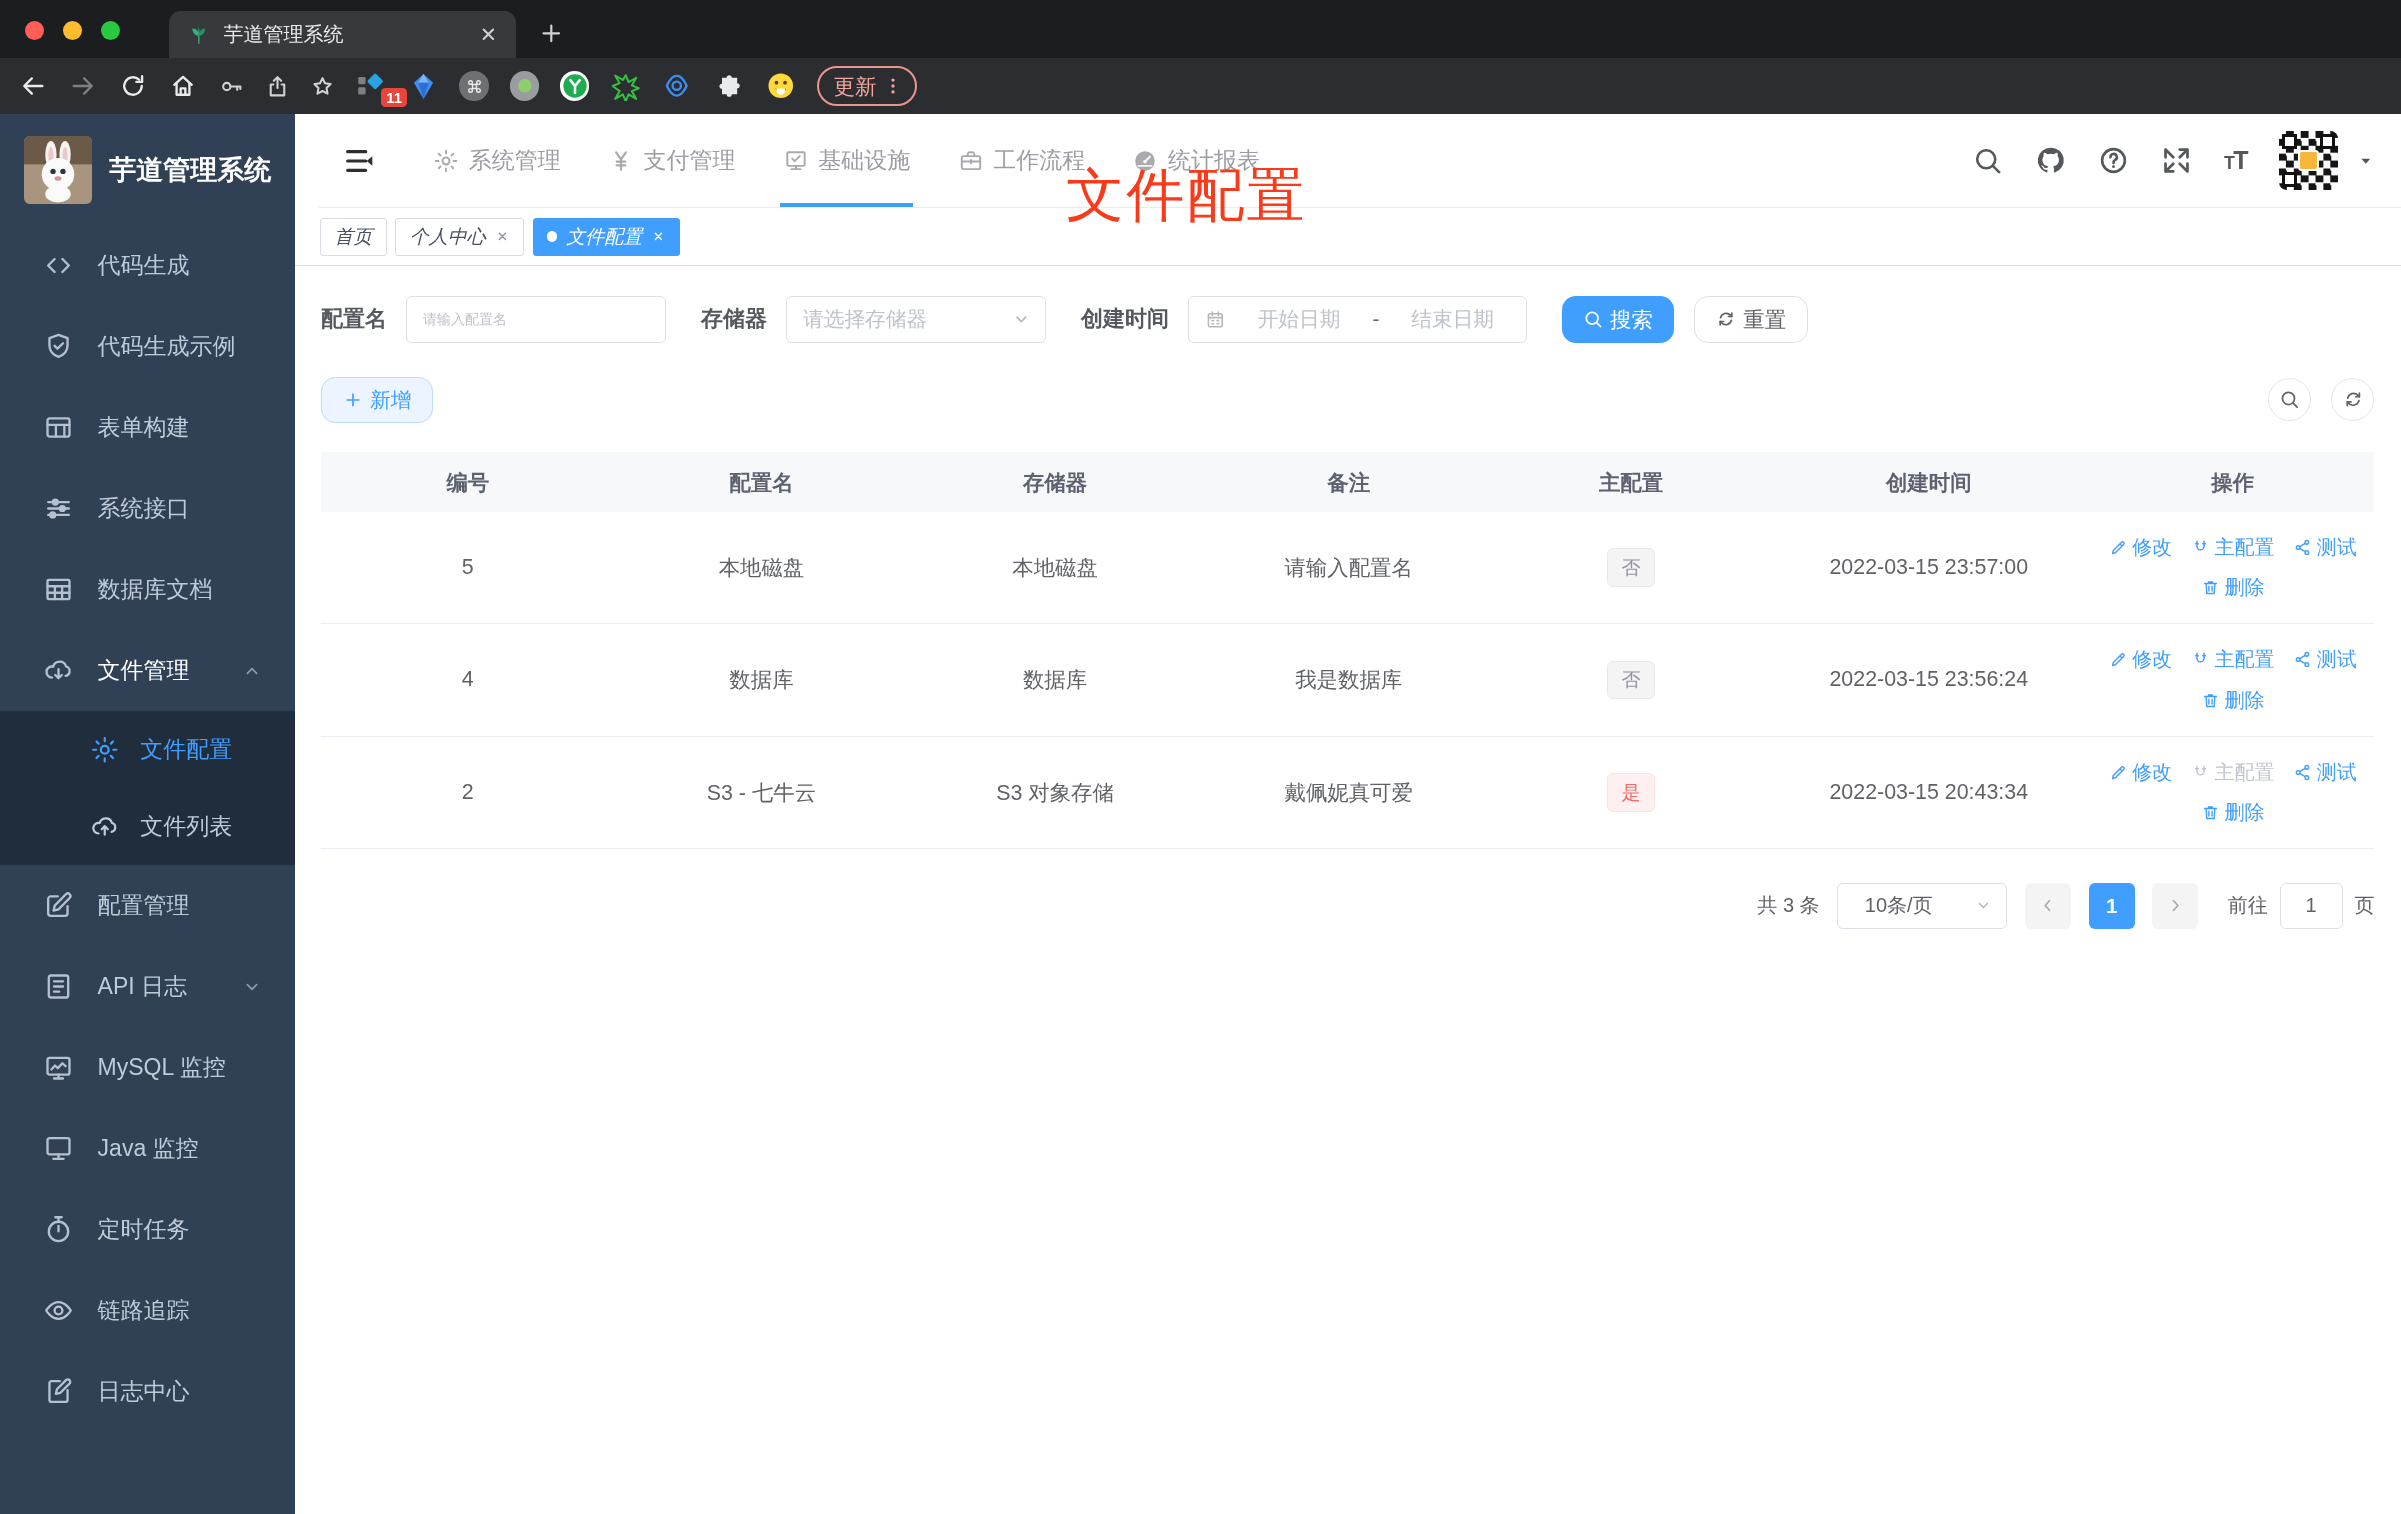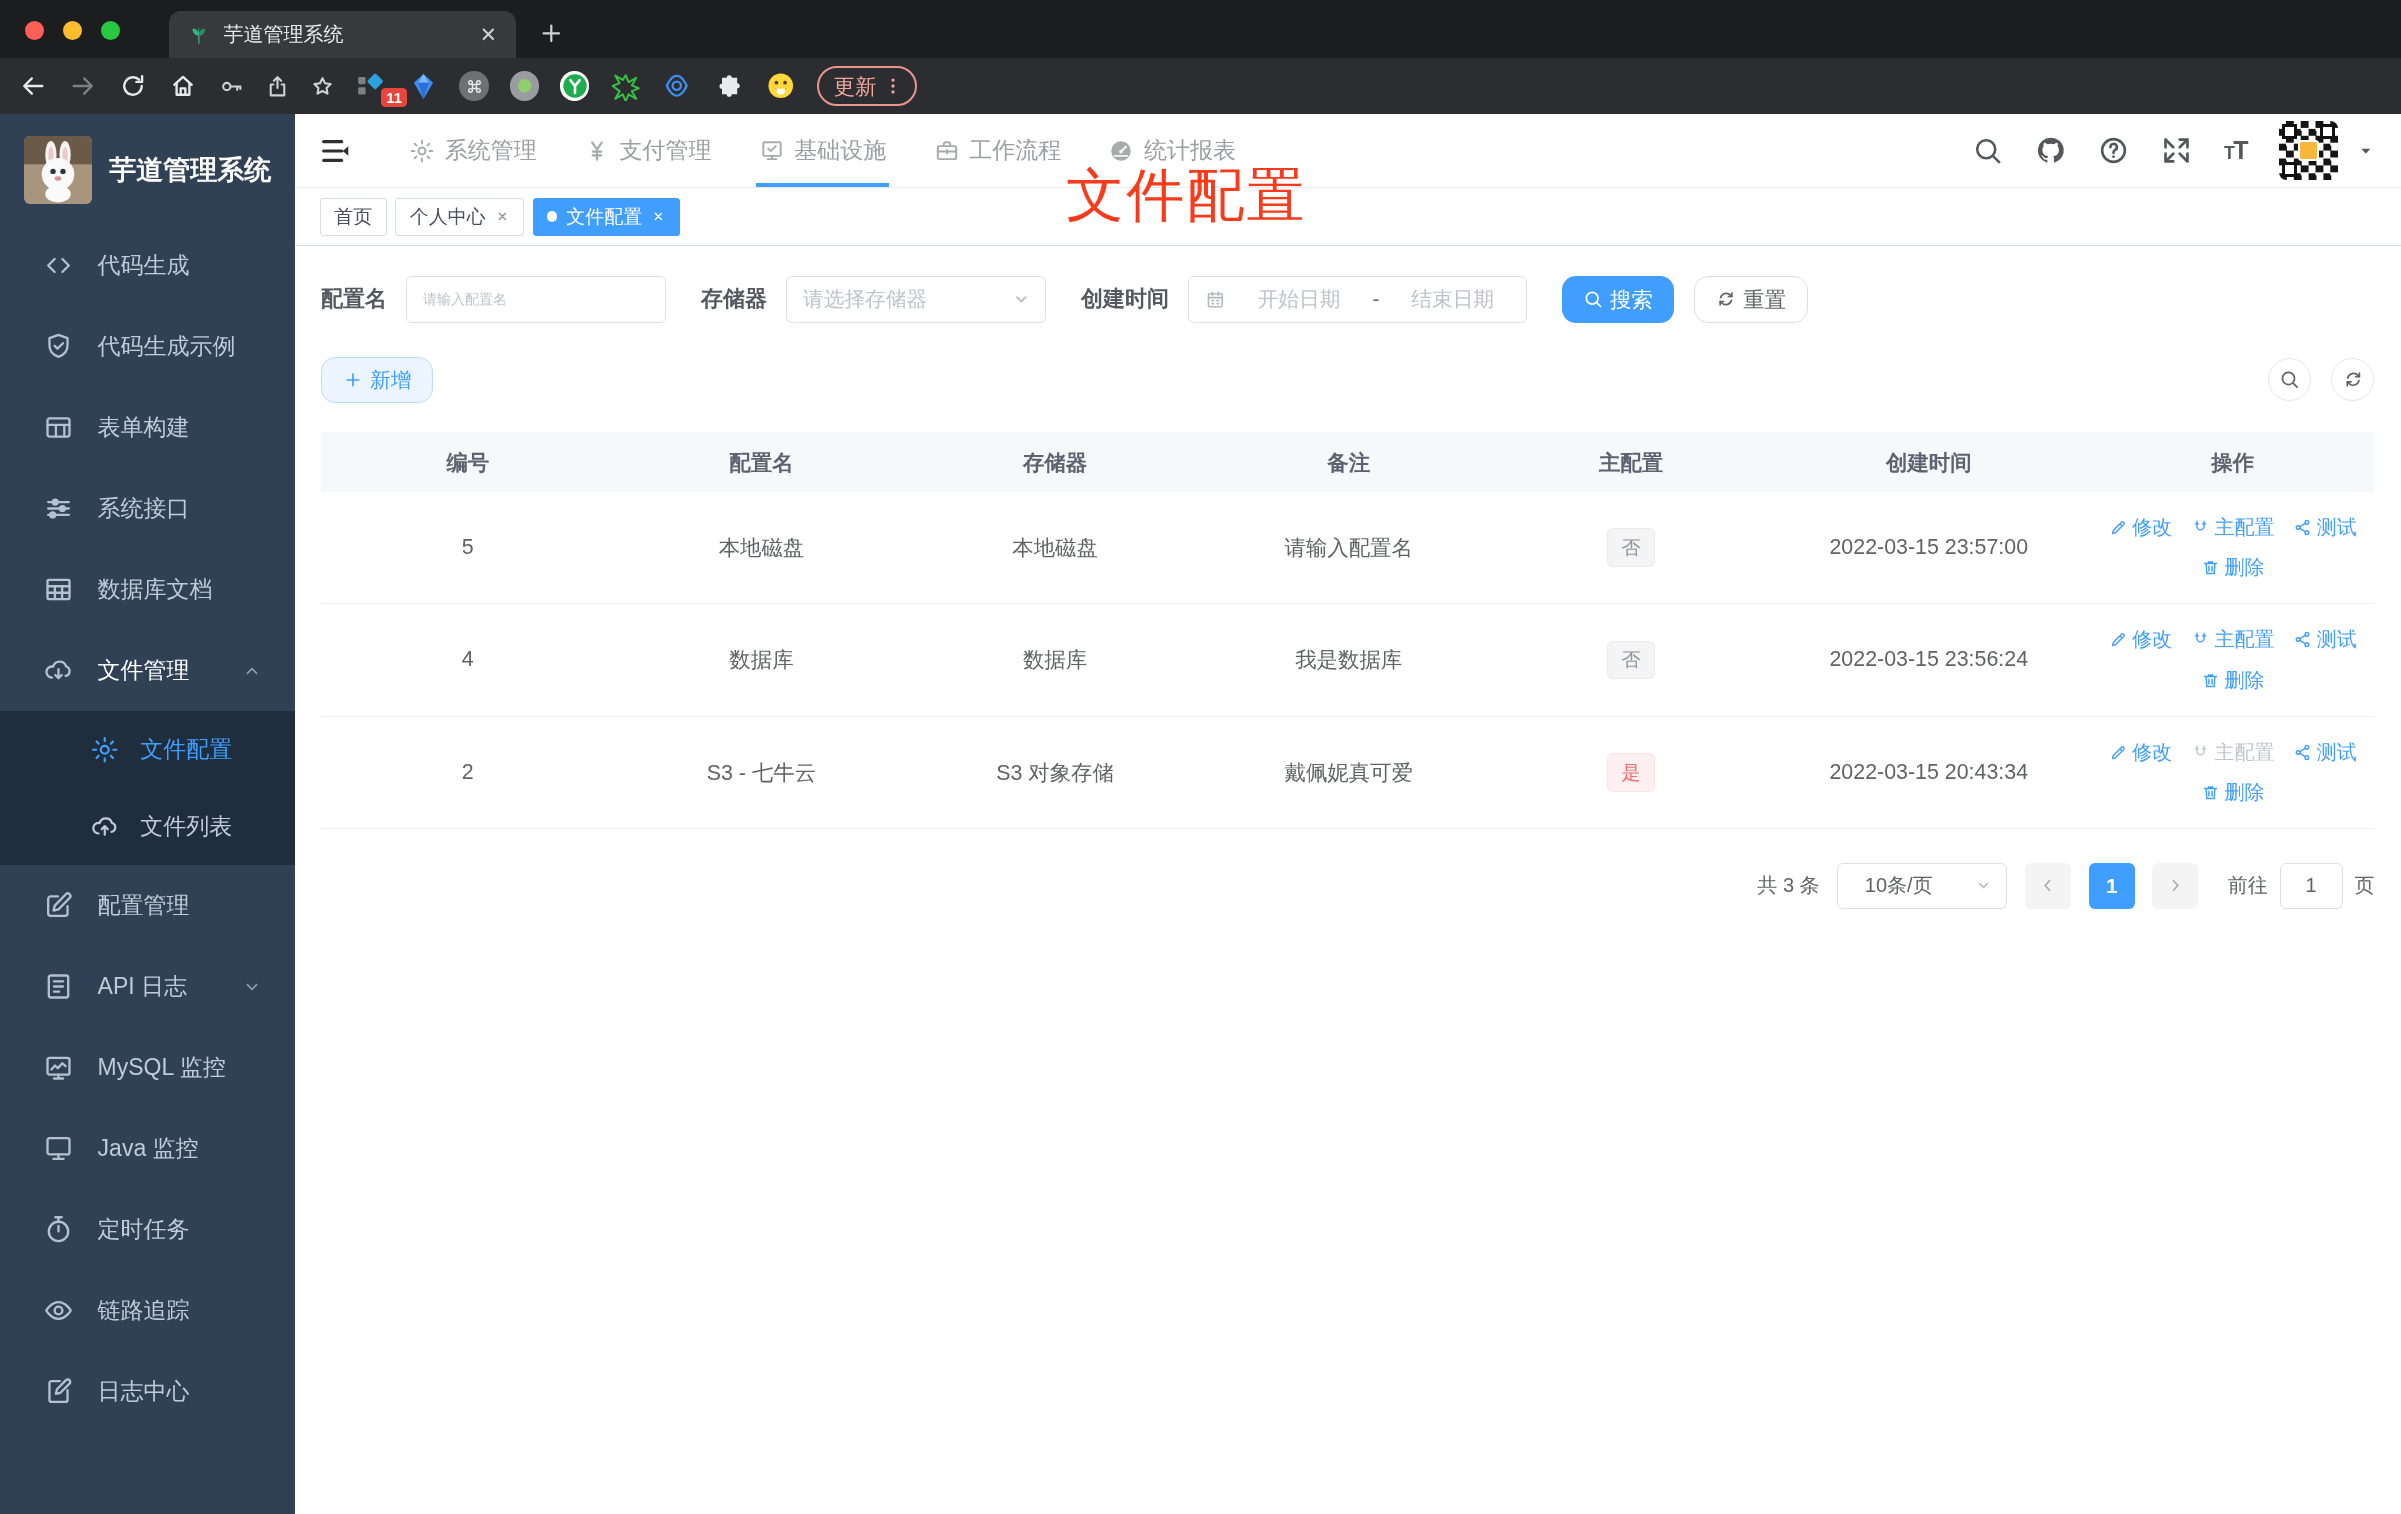--- a/index.html
+++ b/index.html
@@ -50,22 +50,22 @@
   .side-item .si-icon { width:31px; height:31px; color:#b5c0d1; flex-shrink:0; }
   .side-item.parent-open { color:#fff; }
   .si-caret { width:22px; height:22px; color:#8f9aab; margin-left:auto; margin-right:32px; }
   .side-sub { background:#1f2d3d; }
   .sub-item { height:77px; display:flex; align-items:center; padding-left:90px; gap:20.7px;
               color:#bfcbd9; font-size:23px; cursor:pointer; }
   .sub-item .si-icon { width:29.5px; height:29.5px; flex-shrink:0; }
   .sub-item.active { color:#409eff; }
 
   .main { flex:1; display:flex; flex-direction:column; position:relative; overflow:hidden; }
-  .app-header { height:74px; display:flex; align-items:center; padding:0 26.6px 0 23.6px;
-                border-bottom:0.7px solid #ebecee; background:#fff; }
+  .app-header { height:94px; display:flex; align-items:center; padding:0 26.6px 0 23.6px;
+                border-bottom:0.7px solid #ebecee; background:#fff;margin-left:24px; }
   .hamburger { width:32px; height:32px; color:#2d2f33; margin-right:35px; }
   .topnav { display:flex; height:100%; }
   .tn-item { display:flex; align-items:center; gap:9.6px; font-size:23px; color:#9c9ea3;
              padding:0 23.6px; position:relative; height:100%; }
   .tn-item .ic { width:26px; height:26px; color:#a8aaae; }
   .tn-item.active::after { content:""; position:absolute; left:20.7px; right:20.7px; bottom:0; height:3.7px; background:#409eff; }
   .header-right { margin-left:auto; display:flex; align-items:center; gap:32px; }
   .hr-ic { width:31px; height:31px; color:#54575c; }
   .tt { font-size:25px; color:#54575c; font-weight:700; letter-spacing:-1.5px; }
   .tt .small { font-size:17.7px; }
@@ -74,21 +74,21 @@
       repeating-conic-gradient(#151515 0 25%, #fff 0 50%) 0 0/14.8px 14.8px,
       repeating-conic-gradient(#151515 0 25%, #fff 0 50%) 5.2px 6.6px/19px 19px, #fff; }
   .qr-f { position:absolute; width:14.8px; height:14.8px; background:#fff; border:3.7px solid #111; }
   .qr-c { position:absolute; left:19px; top:19px; width:20.7px; height:20.7px; background:#f6b73c; border-radius:3.7px;
           border:2.2px solid #fff; }
   .user-caret { width:17.7px; height:17.7px; color:#54575c; margin-left:-13.3px; }
 
   .tags-bar { height:58px; background:#fff; display:flex; align-items:center; padding-left:25px; gap:8.9px;
               border-bottom:0.7px solid #d8dce5; box-shadow:0 1.5px 4.4px rgba(0,0,0,.05); }
   .tag { height:38px; border:0.7px solid #d8dce5; background:#fff; color:#495060; font-size:19px;
-         display:flex; align-items:center; gap:8.9px; padding:0 13.3px; border-radius:3px; cursor:pointer; }
+         display:flex; align-items:center; gap:8.9px; padding:0 13.3px; border-radius:3px; cursor:pointer;font-style:italic; }
   .tag .dot { width:10.3px; height:10.3px; border-radius:50%; background:#fff; }
   .tag .tclose { width:14.8px; height:14.8px; color:#8a909c; }
   .tag.active { background:#409eff; border-color:#409eff; color:#fff; }
   .tag.active .tclose { color:#fff; }
 
   .annotation { position:absolute; left:771px; top:43px; font-size:58px; color:#f93a1b;
                 font-weight:500; z-index:20; pointer-events:none; letter-spacing:2.2px; }
 
   
   .content { padding:29.5px 26.6px 0 26px; background:#fff; flex:1; }

